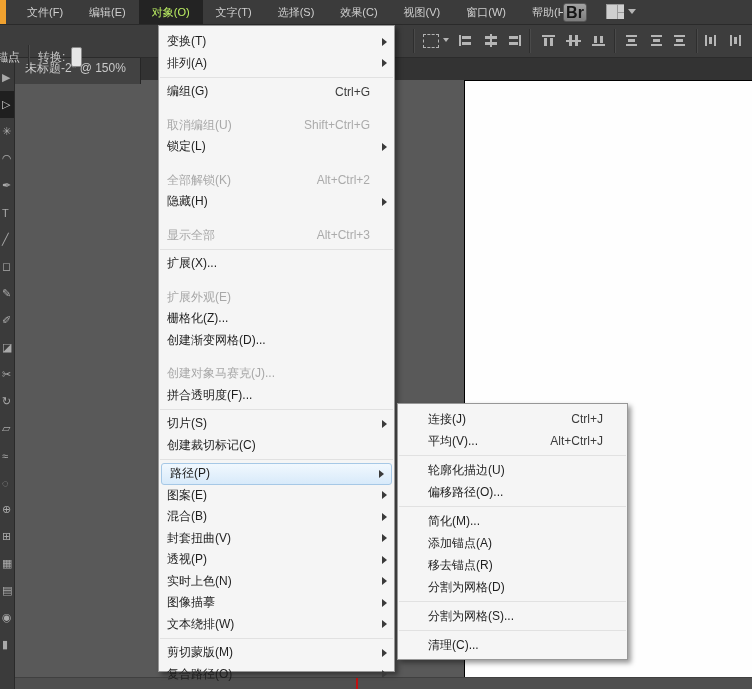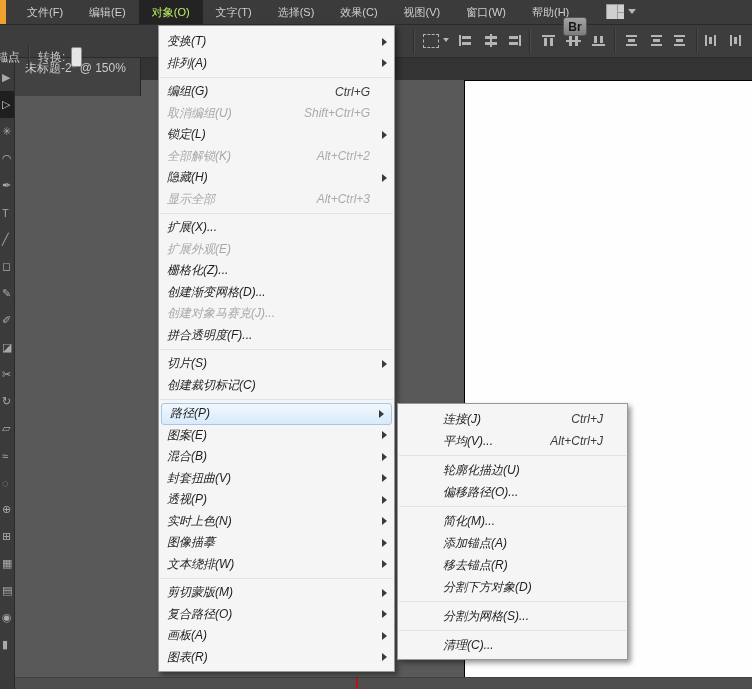--- a/index.html
+++ b/index.html
@@ -6,22 +6,22 @@
   .app{position:relative;width:752px;height:689px;overflow:hidden;background:#595959;
        font-family:"Liberation Sans","DejaVu Sans",sans-serif;-webkit-font-smoothing:antialiased;}
 
   
   .menubar{position:absolute;left:0;top:0;width:752px;height:24px;background:#3b3b3b;
            border-bottom:1px solid #2a2a2a;display:flex;align-items:stretch;z-index:5;}
   .ai-strip{width:6px;height:24px;background:#f0a12f;flex:0 0 auto;}
   .mb-items{display:flex;align-items:stretch;margin-left:8px;}
   .mb-item{color:#cfcfcf;font-size:11px;line-height:24px;padding:0 13px;cursor:default;white-space:nowrap;}
   .mb-item.active{background:#232323;color:#bef264;}
-  .br-btn{position:absolute;left:563px;top:17px;width:22px;height:17px;border:1px solid #565656;border-radius:3px;
-          background:linear-gradient(#a3a3a3,#7d7d7d);color:#161616;font-size:12px;font-weight:bold;
+  .br-btn{position:absolute;left:563px;top:3px;width:22px;height:17px;border:1px solid #565656;border-radius:3px;
+          background:linear-gradient(#a3a3a3,#7d7d7d);color:#161616;font-size:16px;font-weight:bold;
           display:flex;align-items:center;justify-content:center;}
   .ws-switch{position:absolute;left:606px;top:4px;display:flex;align-items:center;gap:4px;}
   .ws-grid{width:18px;height:15px;background:#9a9a9a;display:grid;grid-template-columns:10px 6px;
            grid-template-rows:7px 6px;gap:1px;padding:1px;box-sizing:border-box;}
   .ws-grid i{background:#cfcfcf;} .ws-grid i.a{grid-row:1/3;}
   .ws-caret{width:0;height:0;border-left:4px solid transparent;border-right:4px solid transparent;border-top:5px solid #b5b5b5;}
 
   
   .controlbar{position:absolute;left:0;top:25px;width:752px;height:32px;background:#3d3d3d;
               border-bottom:1px solid #2b2b2b;z-index:4;color:#c9c9c9;font-size:12px;}
@@ -41,21 +41,21 @@
   .i-ac::before{left:7px;top:0;width:2px;height:13px;}  .i-ac::after{left:2px;top:2px;width:12px;height:3px;box-shadow:0 6px 0 #b5b5b5;}
   .i-ar::before{right:1px;top:1px;width:2px;height:11px;} .i-ar::after{right:4px;top:2px;width:9px;height:3px;box-shadow:0 6px 0 #b5b5b5;}
   .i-at::before{left:1px;top:1px;width:13px;height:2px;} .i-at::after{left:3px;top:4px;width:3px;height:8px;box-shadow:6px 0 0 #b5b5b5;}
   .i-am::before{left:0;top:6px;width:15px;height:2px;}  .i-am::after{left:3px;top:1px;width:3px;height:11px;box-shadow:6px 0 0 #b5b5b5;}
   .i-ab::before{left:1px;top:10px;width:13px;height:2px;} .i-ab::after{left:3px;top:2px;width:3px;height:7px;box-shadow:6px 0 0 #b5b5b5;}
   .i-dv::before{left:2px;top:1px;width:11px;height:2px;box-shadow:0 9px 0 #b5b5b5;} .i-dv::after{left:4px;top:5px;width:7px;height:3px;}
   .i-dh::before{left:1px;top:1px;width:2px;height:11px;box-shadow:9px 0 0 #b5b5b5;} .i-dh::after{left:5px;top:3px;width:3px;height:7px;}
 
   
   .tabbar{position:absolute;left:0;top:57px;width:752px;height:23px;background:#333333;z-index:2;}
-  .doc-tab{position:absolute;left:14px;top:0;height:23px;padding:0 14px 16px 11px;background:#424242;
+  .doc-tab{position:absolute;left:14px;top:0;height:23px;padding:0 14px 4px 11px;background:#424242;
            color:#c9c9c9;font-size:12px;line-height:23px;border-right:1px solid #262626;white-space:nowrap;}
 
   
   .tools{position:absolute;left:0;top:57px;width:14px;height:632px;background:#3b3b3b;
          border-right:1px solid #2a2a2a;z-index:3;overflow:hidden;}
   .tool-grip{height:7px;display:flex;gap:1px;justify-content:center;align-items:center;}
   .tool-grip i{width:1px;height:4px;background:#6d6d6d;}
   .tool{height:27px;display:flex;align-items:center;justify-content:flex-start;padding-left:2px;
         color:#a9a9a9;font-size:11px;overflow:hidden;}
   .tool.active{background:#1f1f1f;color:#d8d8d8;}
@@ -65,24 +65,24 @@
           border-left:1px solid #000;border-top:1px solid #000;box-sizing:border-box;z-index:1;}
   .bottombar{position:absolute;left:0;top:677px;width:752px;height:12px;background:#4f4f4f;
              border-top:1px solid #404040;z-index:2;}
   .red-tick{position:absolute;left:356px;top:0;width:2px;height:12px;background:#c11212;}
 
   
   .menu-panel{position:absolute;background:#f5f5f5;border:1px solid #979797;box-sizing:border-box;
               box-shadow:3px 3px 5px rgba(0,0,0,.40);font-size:12px;color:#1e1e1e;}
   #object-menu{left:158px;top:25px;width:237px;height:647px;padding:5px 0;z-index:10;}
   #path-submenu{left:397px;top:403px;width:231px;height:257px;padding:4px 0;z-index:11;}
-  .menu-item{position:relative;display:flex;align-items:center;box-sizing:border-box;font-style:italic;}
+  .menu-item{position:relative;display:flex;align-items:center;box-sizing:border-box;}
   #object-menu .menu-item{height:21.5px;padding-left:8px;}
-  #path-submenu .menu-item{height:22px;padding-left:45px;}
-  .menu-item.dis{color:#a8a8a8;}
+  #path-submenu .menu-item{height:22px;padding-left:30px;}
+  .menu-item.dis{color:#a8a8a8;margin-top:12px;}
   .menu-item.hl{background:linear-gradient(#f1f8fe,#d8eafa);border:1px solid #a6c8e6;border-radius:3px;margin:0 2px;padding-left:6px;}
   .mi-label{white-space:nowrap;}
   .mi-short{margin-left:auto;padding-right:24px;color:#3c3c3c;white-space:nowrap;}
   .menu-item.dis .mi-short{color:#ababab;}
   .mi-arrow{position:absolute;right:7px;top:50%;margin-top:-4px;width:0;height:0;
             border-top:4px solid transparent;border-bottom:4px solid transparent;border-left:5px solid #3a3a3a;}
   .menu-sep{height:1px;background:#e1e1e1;margin:3px 1px;}
 </style>
 </head>
 <body>
@@ -320,21 +320,21 @@
       <div class="menu-item">
         <span class="mi-label">简化(M)...</span>
       </div>
       <div class="menu-item">
         <span class="mi-label">添加锚点(A)</span>
       </div>
       <div class="menu-item">
         <span class="mi-label">移去锚点(R)</span>
       </div>
       <div class="menu-item">
-        <span class="mi-label">分割下方对象(D)</span>
+        <span class="mi-label">分割为网格(D)</span>
       </div>
       <div class="menu-sep"></div>
       <div class="menu-item">
         <span class="mi-label">分割为网格(S)...</span>
       </div>
       <div class="menu-sep"></div>
       <div class="menu-item">
         <span class="mi-label">清理(C)...</span>
       </div>
     </div>

